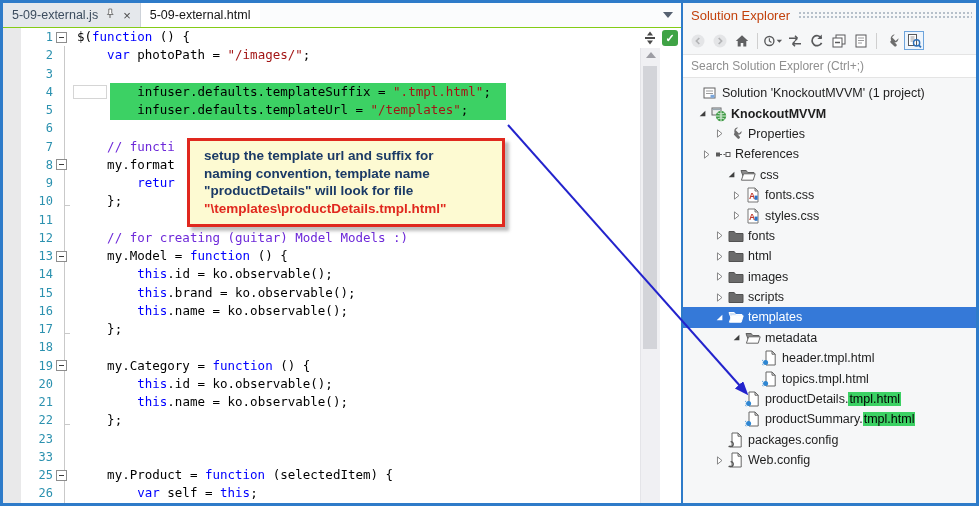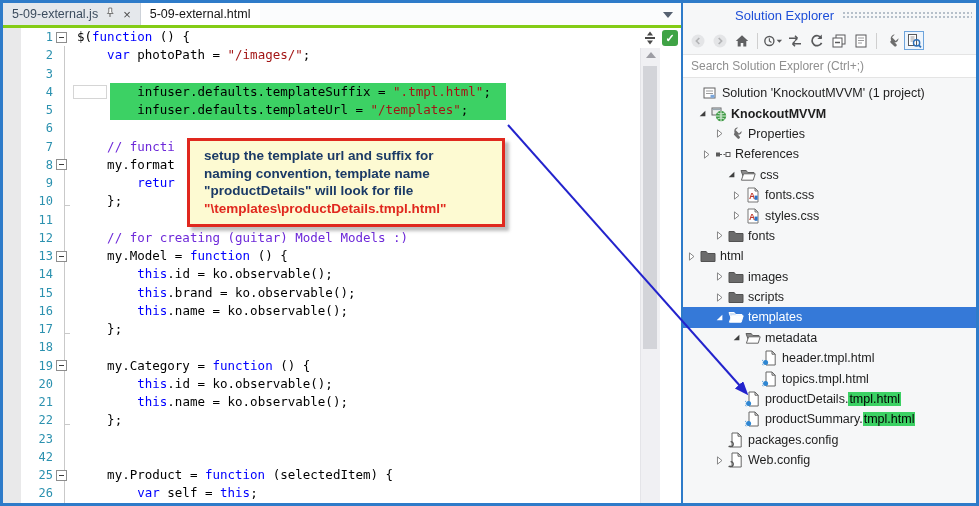--- a/index.html
+++ b/index.html
@@ -1,21 +1,21 @@
 <!DOCTYPE html>
 <html><head>
 <meta charset="utf-8">
 <style>
   html,body{margin:0;padding:0;background:#fff;}
   *{box-sizing:border-box;}
   .frame{position:relative;width:979px;height:506px;border:3px solid #2e7bc9;background:#fff;overflow:hidden;
          font-family:"Liberation Sans",sans-serif;}
   
   .editor-pane{position:absolute;left:0;top:0;width:678px;height:500px;background:#fff;}
-  .tabbar{position:relative;height:25px;background:#fbfcfd;border-bottom:3px solid #84cc16;display:flex;align-items:stretch;}
+  .tabbar{position:relative;height:25px;background:#fbfcfd;border-bottom:1px solid #84cc16;display:flex;align-items:stretch;}
   .tab{display:flex;align-items:center;padding:0 9px;font-size:12.5px;color:#2d3e50;gap:6px;}
   .tab.active{background:#e5e8ec;border-right:1px solid #cdd2d9;color:#3c4c5e;}
   .tab.plain{background:#fff;color:#141414;}
   .tab .x{font-size:13px;color:#4b4b4b;line-height:1;}
   .tab-dd{position:absolute;right:8px;top:9px;width:0;height:0;border-left:5px solid transparent;border-right:5px solid transparent;border-top:6px solid #566171;}
   .editor-body{position:absolute;left:0;top:25px;right:0;bottom:0;background:#fff;}
   .bpgutter{position:absolute;left:0;top:0;bottom:0;width:18px;background:#e9e9ea;}
   .guide{position:absolute;left:61px;top:18px;bottom:0;width:1px;background:#c9c9c9;}
   .stub{position:absolute;left:61px;width:6px;height:1px;background:#c9c9c9;}
   .code-lines{position:absolute;left:0;top:0;right:0;bottom:0;}
@@ -38,21 +38,21 @@
   .vup{position:absolute;left:643px;top:24px;width:0;height:0;border-left:5px solid transparent;border-right:5px solid transparent;border-bottom:6px solid #9d9da4;}
   .vthumb{position:absolute;left:640px;top:38px;width:14px;height:283px;background:#d3d4d9;}
   .splitstrip{position:absolute;left:637px;top:0;width:41px;height:20px;background:#fff;}
   .splitter{position:absolute;left:639px;top:2px;width:16px;height:16px;}
   .greencheck{position:absolute;left:659px;top:2px;width:16px;height:16px;background:#3fa345;border-radius:3px;
               color:#fff;font-size:11px;font-weight:bold;text-align:center;line-height:16px;}
   
   .divider{position:absolute;left:678px;top:0;width:2px;height:500px;background:#2e7bc9;}
   
   .se-pane{position:absolute;left:680px;top:0;right:0;bottom:0;background:#f6f7f8;}
-  .se-title{height:24px;display:flex;align-items:center;padding-left:8px;font-size:13px;color:#1d4ed8;margin-left:44px;}
+  .se-title{height:24px;display:flex;align-items:center;padding-left:8px;font-size:13px;color:#c2410c;}
   .se-dots{flex:1;height:9px;margin:0 4px 0 8px;background-image:radial-gradient(#b6c0ca 1px,transparent 1.1px);background-size:4px 4px;}
   .se-toolbar{height:27px;display:flex;align-items:center;padding-left:5px;gap:2px;}
   .tbtn{width:20px;height:19px;display:flex;align-items:center;justify-content:center;}
   .tbtn.boxed{border:1px solid #6da4dc;background:#eef5fc;}
   .tsep{width:1px;height:16px;background:#cfcfcf;margin:0 3px;}
   .se-search{height:24px;background:#fff;border-top:1px solid #e4e4e4;border-bottom:1px solid #e4e4e4;display:flex;align-items:center;}
   .se-search input{border:none;outline:none;background:transparent;width:96%;padding-left:8px;font-size:12px;color:#555;
                    font-family:"Liberation Sans",sans-serif;}
   .se-search input::placeholder{color:#8f8f8f;opacity:1;}
   .se-tree{padding-top:5px;}
@@ -114,21 +114,21 @@
           <div class="crow"><span class="ln" style="color: rgb(43, 145, 175);">14</span><span class="fold"></span><span class="codetext"><span class="t">        </span><span class="k">this</span><span class="t">.id = ko.observable();</span></span></div>
           <div class="crow"><span class="ln" style="color: rgb(43, 145, 175);">15</span><span class="fold"></span><span class="codetext"><span class="t">        </span><span class="k">this</span><span class="t">.brand = ko.observable();</span></span></div>
           <div class="crow"><span class="ln" style="color: rgb(43, 145, 175);">16</span><span class="fold"></span><span class="codetext"><span class="t">        </span><span class="k">this</span><span class="t">.name = ko.observable();</span></span></div>
           <div class="crow"><span class="ln" style="color: rgb(43, 145, 175);">17</span><span class="fold"></span><span class="codetext"><span class="t">    };</span></span></div>
           <div class="crow"><span class="ln" style="color: rgb(43, 145, 175);">18</span><span class="fold"></span><span class="codetext"></span></div>
           <div class="crow"><span class="ln" style="color: rgb(43, 145, 175);">19</span><span class="fold"><span class="foldbox"></span></span><span class="codetext"><span class="t">    my.Category = </span><span class="k">function</span><span class="t"> () {</span></span></div>
           <div class="crow"><span class="ln" style="color: rgb(43, 145, 175);">20</span><span class="fold"></span><span class="codetext"><span class="t">        </span><span class="k">this</span><span class="t">.id = ko.observable();</span></span></div>
           <div class="crow"><span class="ln" style="color: rgb(43, 145, 175);">21</span><span class="fold"></span><span class="codetext"><span class="t">        </span><span class="k">this</span><span class="t">.name = ko.observable();</span></span></div>
           <div class="crow"><span class="ln" style="color: rgb(43, 145, 175);">22</span><span class="fold"></span><span class="codetext"><span class="t">    };</span></span></div>
           <div class="crow"><span class="ln" style="color: rgb(43, 145, 175);">23</span><span class="fold"></span><span class="codetext"></span></div>
-          <div class="crow"><span class="ln" style="color: rgb(43, 145, 175);">42</span><span class="fold"></span></div>
+          <div class="crow"><span class="ln" style="color: rgb(43, 145, 175);">33</span><span class="fold"></span></div>
           <div class="crow"><span class="ln" style="color: rgb(43, 145, 175);">25</span><span class="fold"><span class="foldbox"></span></span><span class="codetext"><span class="t">    my.Product = </span><span class="k">function</span><span class="t"> (selectedItem) {</span></span></div>
           <div class="crow"><span class="ln" style="color: rgb(43, 145, 175);">26</span><span class="fold"></span><span class="codetext"><span class="t">        </span><span class="k">var</span><span class="t"> self = </span><span class="k">this</span><span class="t">;</span></span></div>
         </div>
 
       <div class="callout" style="border-color: rgb(224, 40, 30); background: rgb(253, 250, 210);">
           <div style="color: rgb(27, 58, 102);">setup the template url and suffix for</div>
           <div style="color: rgb(27, 58, 102);">naming convention, template name</div>
           <div style="color: rgb(27, 58, 102);">"productDetails" will look for file</div>
           <div class="red" style="color: rgb(224, 40, 30);">"\templates\productDetails.tmpl.html"</div>
         </div>
@@ -334,21 +334,21 @@
               <path d="M5.5 3.5 L11 8 L5.5 12.5 z" fill="#fff" stroke="#6e6e6e"></path>
             </svg>
           </span>
           <span class="ticon">
             <svg width="16" height="16" viewBox="0 0 16 16">
               <path d="M1 3.5 h5.2 l1.5 2 H15 v8 H1 z" fill="#6b6b6b" stroke="#525252"></path>
             </svg>
           </span>
           <span class="tlabel">fonts</span>
         </div>
-        <div class="trow" style="">
+        <div class="trow" style="padding-left: 28px;">
           <span class="expslot">
             <svg width="13" height="13" viewBox="0 0 16 16">
               <path d="M5.5 3.5 L11 8 L5.5 12.5 z" fill="#fff" stroke="#6e6e6e"></path>
             </svg>
           </span>
           <span class="ticon">
             <svg width="16" height="16" viewBox="0 0 16 16">
               <path d="M1 3.5 h5.2 l1.5 2 H15 v8 H1 z" fill="#6b6b6b" stroke="#525252"></path>
             </svg>
           </span>

